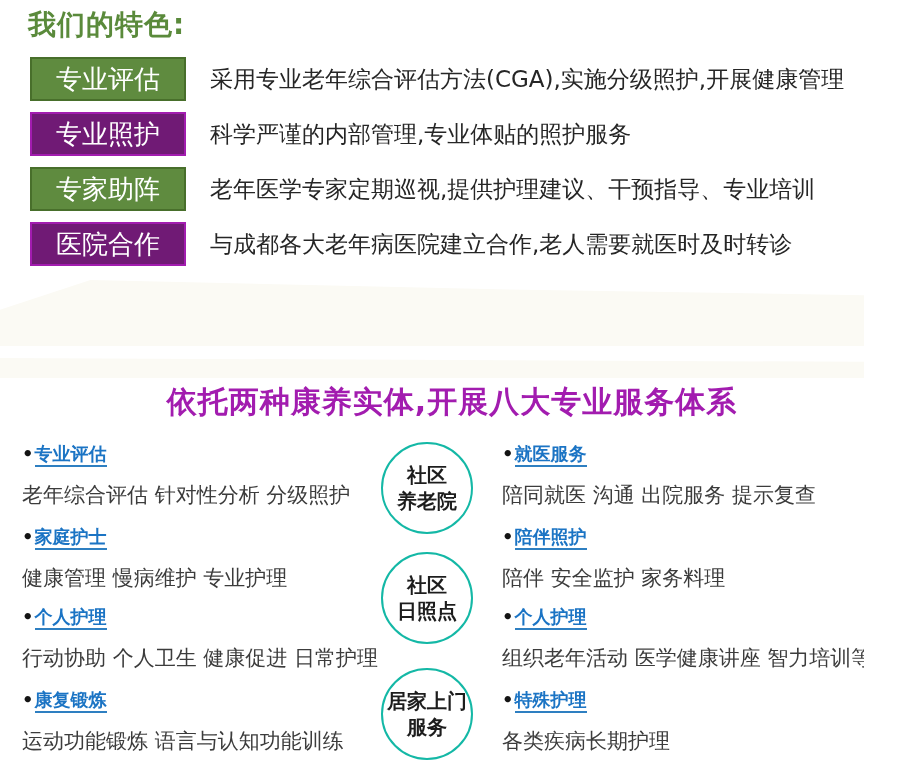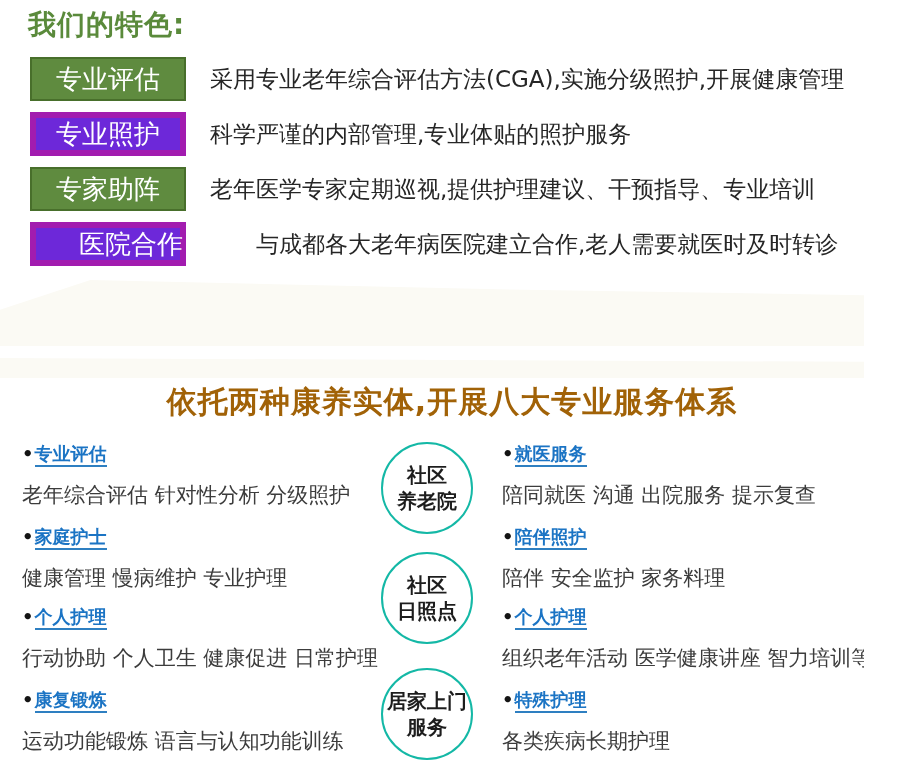--- a/index.html
+++ b/index.html
@@ -22,32 +22,32 @@
     font-size:28px;font-weight:bold;color:#5a8a3b;
     letter-spacing:1px;white-space:nowrap;
   }
   .feat-box{
     position:absolute;left:30px;width:156px;height:44px;
     box-sizing:border-box;
     display:flex;align-items:center;justify-content:center;
     color:#ffffff;font-size:26px;white-space:nowrap;
   }
   .feat-box.green{background:#5f8b3f;border:2px solid #486f2b;}
-  .feat-box.blue{background:#6d28d9;border:6px solid #a21caf;}
+  .feat-box.blue{background:#701a75;border:2px solid #a21caf;}
   .feat-desc{
     position:absolute;left:210px;height:44px;
     display:flex;align-items:center;
     font-size:23px;color:#262626;white-space:nowrap;
   }
-  .row-0{top:57px;} .row-1{top:112px;} .row-2{top:167px;} .row-3{top:222px;padding-left:46px;}
+  .row-0{top:57px;} .row-1{top:112px;} .row-2{top:167px;} .row-3{top:222px;}
 
   
   .services-title{
     position:absolute;top:382px;left:0;width:904px;
-    text-align:center;font-size:30px;font-weight:bold;color:#a16207;
+    text-align:center;font-size:30px;font-weight:bold;color:#a21caf;
     letter-spacing:1px;white-space:nowrap;
   }
   .svc-head{
     position:absolute;font-size:18px;font-weight:bold;
     white-space:nowrap;line-height:1.15;
   }
   .svc-head .bullet{color:#141414;margin-right:1px;}
   .svc-head .lbl{
     color:#1b74c4;
     border-bottom:2px solid #2e7fc1;

